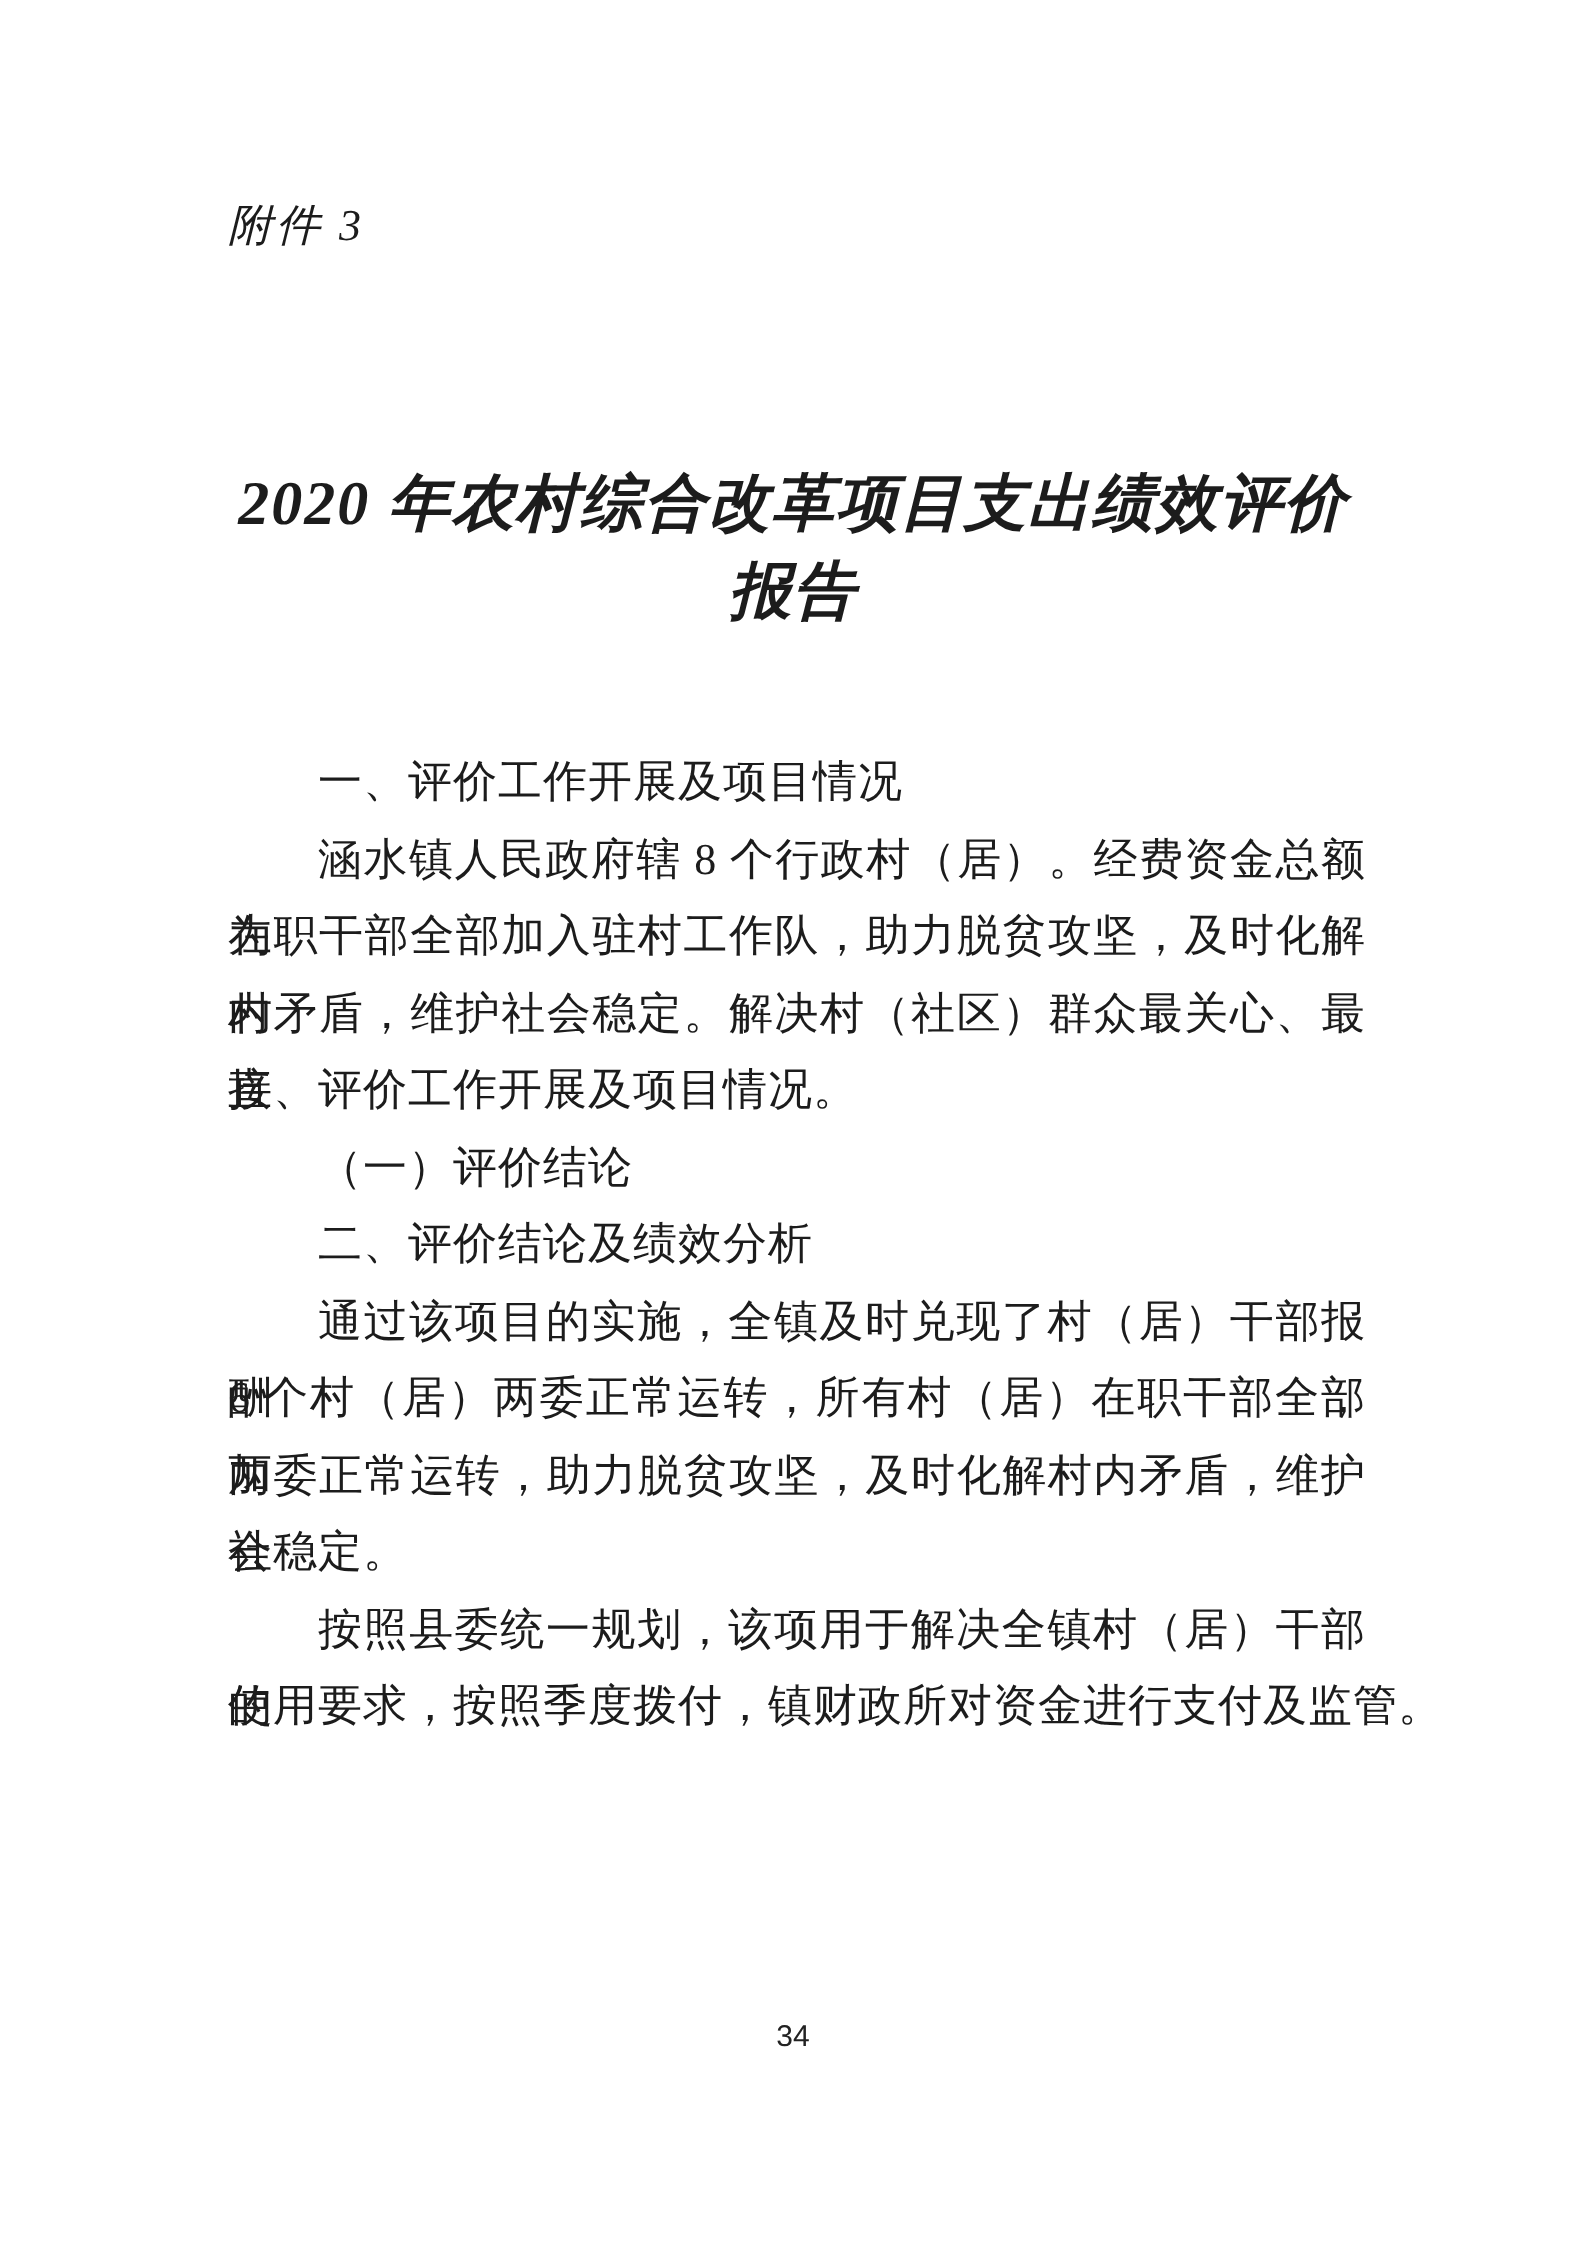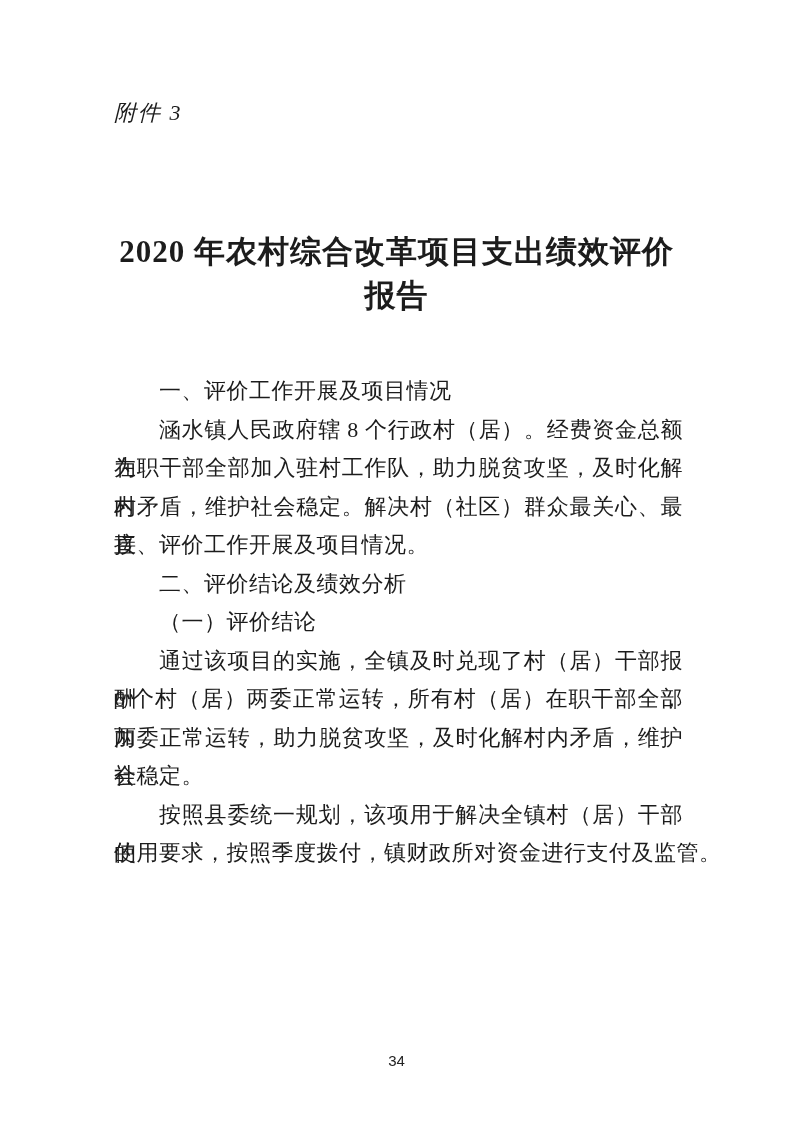--- a/index.html
+++ b/index.html
@@ -29,20 +29,21 @@
     position: absolute;
     left: 40px;
     right: 40px;
     top: 230px;
     margin: 0;
     text-align: center;
     font-size: 31px;
     font-weight: bold;
     line-height: 44px;
     letter-spacing: 1px;
+    font-style: italic;
   }
   .title-line { display: block; }
   .body-text {
     position: absolute;
     left: 114px;
     top: 352px;
     width: 569px;
     margin-top: 20px;
   }
   .line {
@@ -57,21 +58,21 @@
   .line.fill {
     white-space: normal;
     text-align: justify;
     text-align-last: justify;
     text-justify: inter-character;
   }
   .page-number {
     position: absolute;
     left: 0;
     right: 0;
-    top: 1052px;
+    top: 1010px;
     text-align: center;
     font-size: 15px;
     font-family: "Liberation Sans", "DejaVu Sans", sans-serif;
     color: #222222;
   }
 </style>
 </head>
 <body>
 
 <div class="doc-page">
@@ -82,22 +83,22 @@
     <span class="title-line">2020 年农村综合改革项目支出绩效评价</span>
     <span class="title-line">报告</span>
   </h1>
 
   <div class="body-text">
       <div class="line indent">一、评价工作开展及项目情况</div>
       <div class="line indent fill">涵水镇人民政府辖 8 个行政村（居）。经费资金总额为</div>
       <div class="line fill">在职干部全部加入驻村工作队，助力脱贫攻坚，及时化解村</div>
       <div class="line fill">内矛盾，维护社会稳定。解决村（社区）群众最关心、最直</div>
       <div class="line">接、评价工作开展及项目情况。</div>
+      <div class="line indent">（一）评价结论</div>
       <div class="line indent">二、评价结论及绩效分析</div>
-      <div class="line indent">（一）评价结论</div>
       <div class="line indent fill">通过该项目的实施，全镇及时兑现了村（居）干部报酬，</div>
       <div class="line fill">6 个村（居）两委正常运转，所有村（居）在职干部全部加</div>
       <div class="line fill">两委正常运转，助力脱贫攻坚，及时化解村内矛盾，维护社</div>
       <div class="line">会稳定。</div>
       <div class="line indent fill">按照县委统一规划，该项用于解决全镇村（居）干部的</div>
       <div class="line">使用要求，按照季度拨付，镇财政所对资金进行支付及监管。</div>
     </div>
 
   <div class="page-number">34</div>
 

